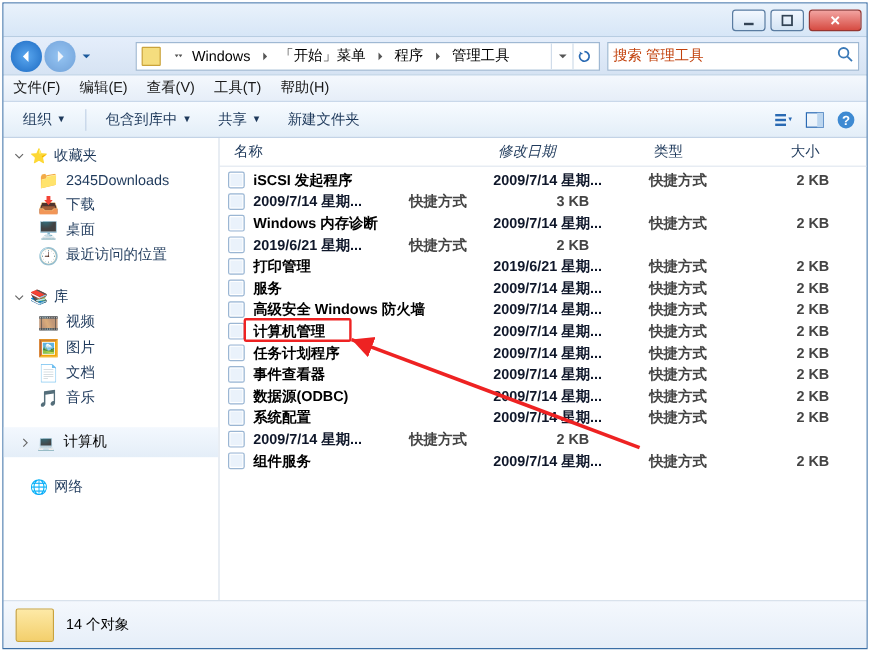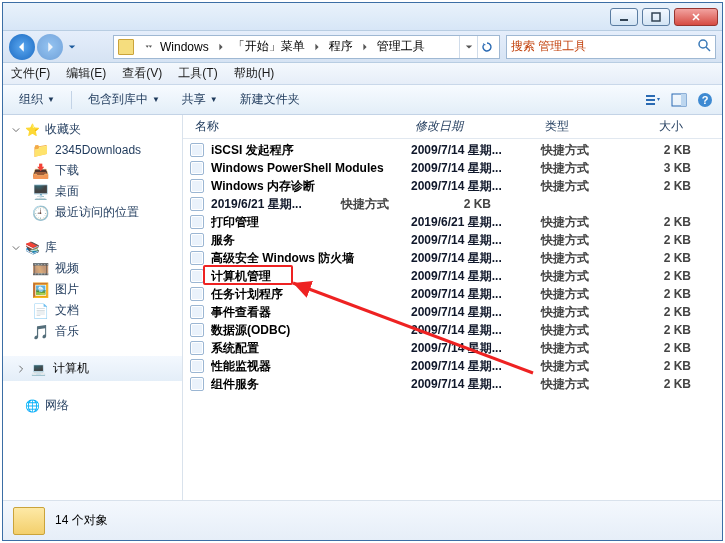--- a/index.html
+++ b/index.html
@@ -314,21 +314,20 @@
               </span>
               <span class="rname">iSCSI 发起程序</span>
               <span class="rdate">2009/7/14 星期...</span>
               <span class="rtype">快捷方式</span>
               <span class="rsize">2 KB</span>
             </div>
             <div class="row">
               <span class="ricon">
                 <span class="lnk-icon"></span>
               </span>
-              <span class="rname">Windows PowerShell Modules</span>
               <span class="rdate">2009/7/14 星期...</span>
               <span class="rtype">快捷方式</span>
               <span class="rsize">3 KB</span>
             </div>
             <div class="row">
               <span class="ricon">
                 <span class="lnk-icon"></span>
               </span>
               <span class="rname">Windows 内存诊断</span>
               <span class="rdate">2009/7/14 星期...</span>
@@ -412,21 +411,20 @@
               </span>
               <span class="rname">系统配置</span>
               <span class="rdate">2009/7/14 星期...</span>
               <span class="rtype">快捷方式</span>
               <span class="rsize">2 KB</span>
             </div>
             <div class="row">
               <span class="ricon">
                 <span class="lnk-icon"></span>
               </span>
-              <span class="rname">性能监视器</span>
               <span class="rdate">2009/7/14 星期...</span>
               <span class="rtype">快捷方式</span>
               <span class="rsize">2 KB</span>
             </div>
             <div class="row">
               <span class="ricon">
                 <span class="lnk-icon"></span>
               </span>
               <span class="rname">组件服务</span>
               <span class="rdate">2009/7/14 星期...</span>

